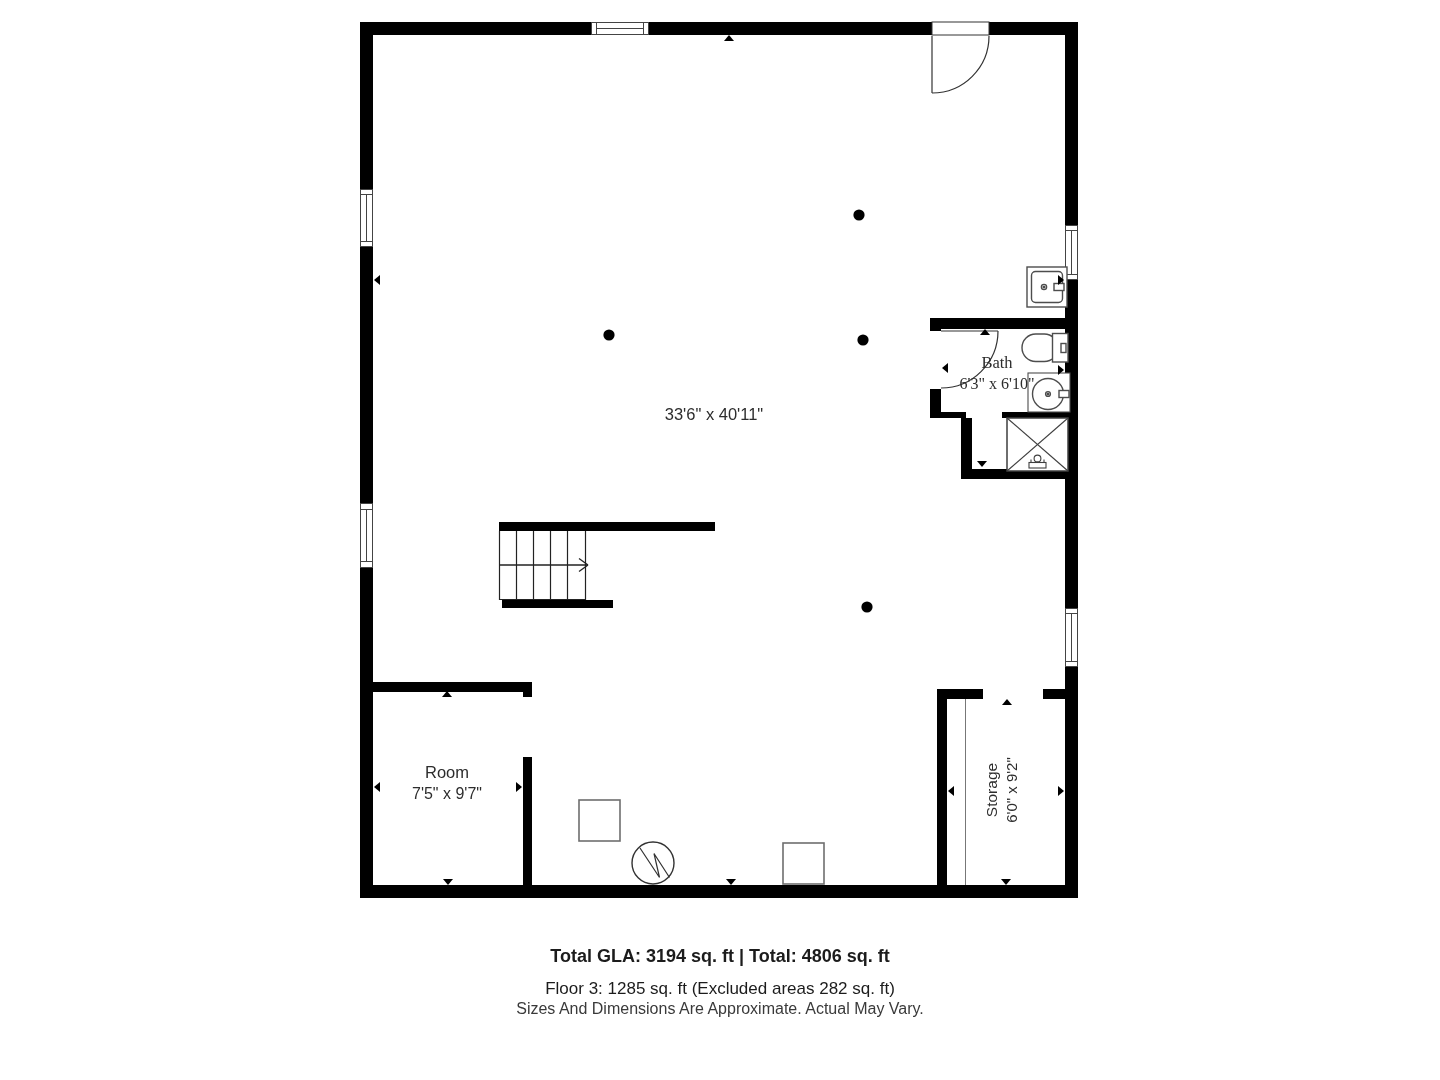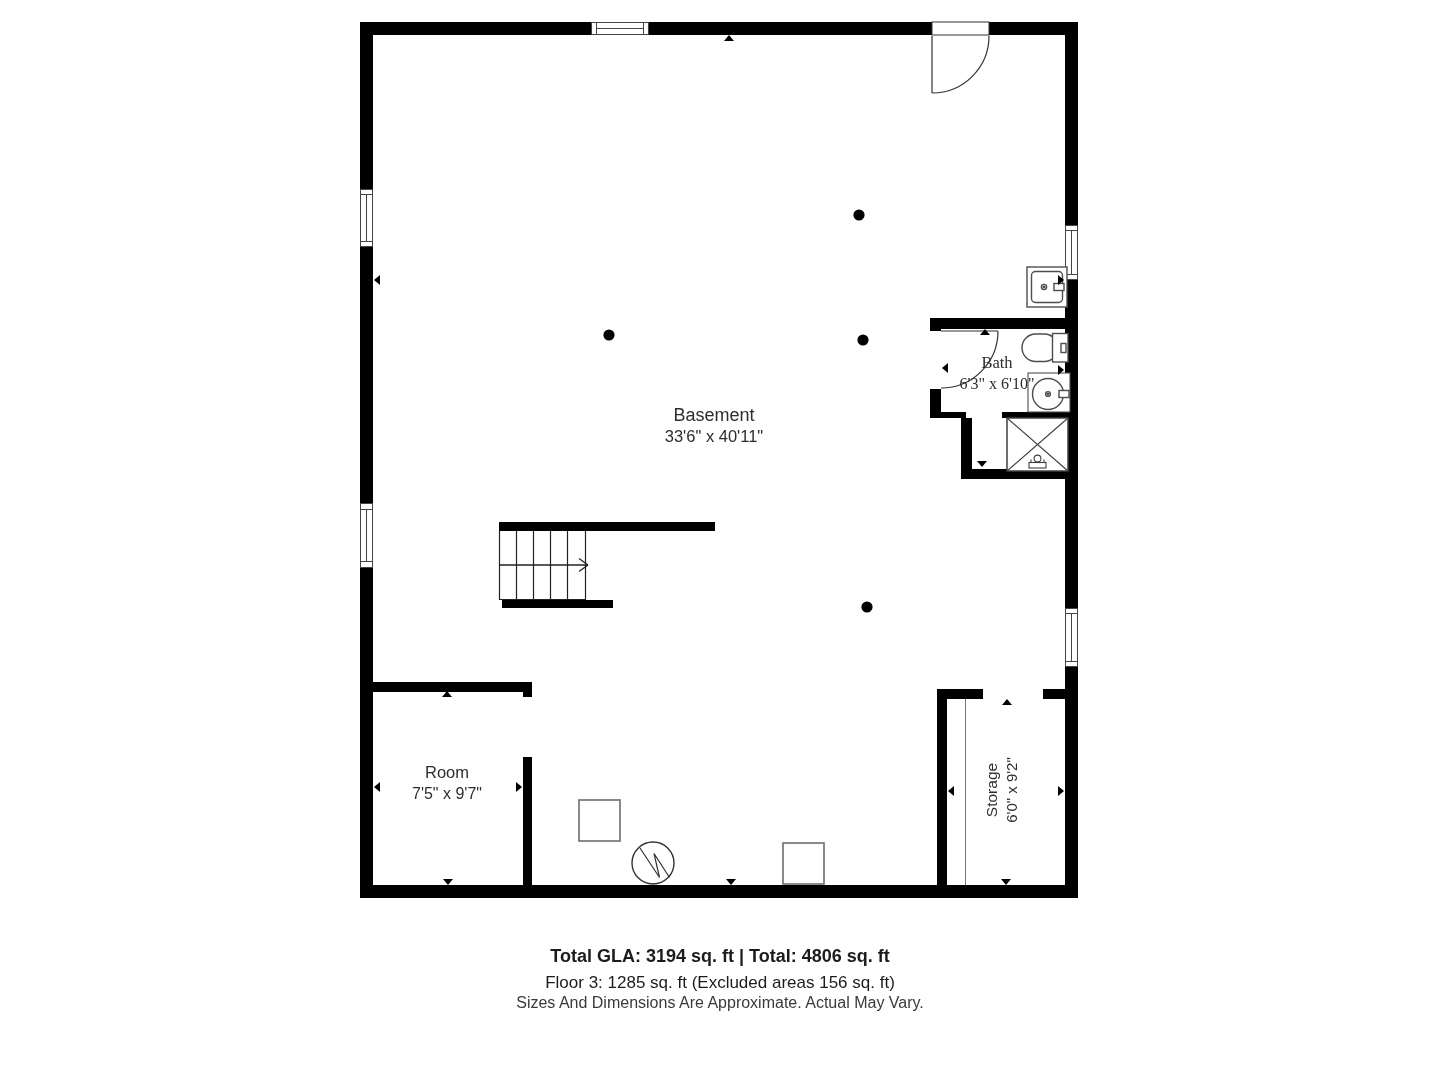--- a/index.html
+++ b/index.html
@@ -5,21 +5,21 @@
   html,body{margin:0;padding:0;background:#ffffff;}
   .page{position:relative;width:1440px;height:1080px;background:#ffffff;overflow:hidden;
         font-family:"Liberation Sans","DejaVu Sans",sans-serif;}
   .plan-svg{position:absolute;left:0;top:0;width:1440px;height:1080px;}
   .label{position:absolute;text-align:center;color:#2d2d2d;}
   .label .room-name{display:block;font-size:17px;line-height:22px;}
   .label .room-dims{display:block;font-size:16.5px;line-height:21px;}
   .basement-label .room-name{font-size:18px;}
   .storage-label{transform:rotate(-90deg);}
   .summary{position:absolute;left:0;top:945px;width:1440px;text-align:center;color:#1c1c1c;}
-  .summary .total-line{font-size:18px;font-weight:bold;line-height:22px;margin-bottom:6px;}
+  .summary .total-line{font-size:18px;font-weight:bold;line-height:22px;margin-bottom:12px;}
   .summary .floor-line{font-size:17px;line-height:20.5px;}
   .summary .disclaimer{font-size:16px;color:#3a3a3a;}
 </style>
 </head>
 <body>
 
 <div class="page">
 
   <svg class="plan-svg" viewBox="0 0 1440 1080">
 
@@ -190,38 +190,37 @@
       <polygon points="1064,791 1058,786 1058,796"></polygon>
 
       <polygon points="985,329 980,335 990,335"></polygon>
       <polygon points="942,368 948,363 948,373"></polygon>
       <polygon points="1064,370 1058,365 1058,375"></polygon>
       <polygon points="982,467 977,461 987,461"></polygon>
     </g>
   </svg>
 
   <div class="label basement-label" style="left:564px;top:404px;width:300px;">
-    <span class="room-name">Basement</span>
     <span class="room-dims">33'6" x 40'11"</span>
   </div>
 
   <div class="label" style="left:897px;top:352px;width:200px;font-family:Liberation Serif, serif;">
     <span class="room-name" style="font-size:16.5px;line-height:21px;">Bath</span>
     <span class="room-dims" style="font-size:16px;line-height:21px;">6'3" x 6'10"</span>
   </div>
 
   <div class="label" style="left:347px;top:762px;width:200px;text-align:center;">
     <span class="room-name" style="font-size:16.5px;line-height:21px;">Room</span>
     <span class="room-dims" style="font-size:16px;line-height:21px;">7'5" x 9'7"</span>
   </div>
 
   <div class="label storage-label" style="left:903px;top:768px;width:200px;height:44px;">
     <span class="room-name" style="font-size:15.5px;line-height:21px;">Storage</span>
     <span class="room-dims" style="font-size:15px;line-height:20px;">6'0" x 9'2"</span>
   </div>
 
   <div class="summary">
     <div class="total-line">Total GLA: 3194 sq. ft | Total: 4806 sq. ft</div>
-    <div class="floor-line">Floor 3: 1285 sq. ft (Excluded areas 156 sq. ft)</div>
+    <div class="floor-line">Floor 3: 1285 sq. ft (Excluded areas 282 sq. ft)</div>
     <div class="disclaimer">Sizes And Dimensions Are Approximate. Actual May Vary.</div>
   </div>
 
 </div>
 
 </body></html>

